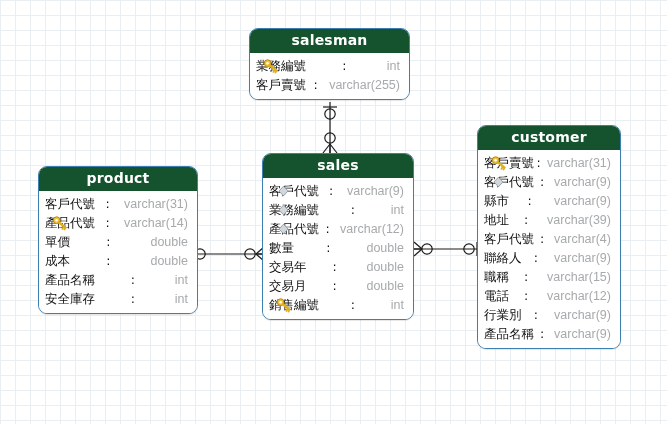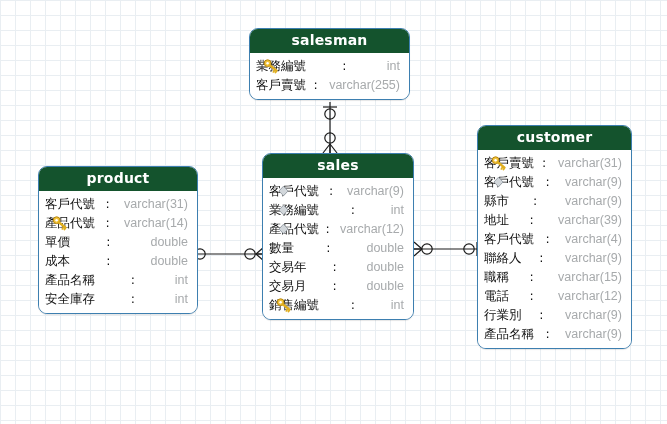--- a/index.html
+++ b/index.html
@@ -284,21 +284,21 @@
           </svg>
         </span>
         <span class="field-text">銷售編號</span>
         <span class="field-text">:&nbsp;</span>
         <span class="field-type">int</span>
       </div>
 
     </div>
   </div>
 
-  <div class="entity" style="left:477px; top:125px; width:155px;">
+  <div class="entity" style="left:477px; top:125px; width:144px;">
     <div class="entity-header">customer</div>
     <div class="entity-body">
 
       <div class="field-row">
         <span class="field-icon key-icon">
           <svg width="16" height="16" viewBox="0 0 16 16">
             <circle cx="4.6" cy="5.2" r="3.4" fill="#f2c43d" stroke="#b8860b" stroke-width="1"></circle>
             <circle cx="4.6" cy="5.2" r="1.2" fill="#ffffff"></circle>
             <path d="M6.8 7.2 L13.5 12.6" stroke="#e0ae1e" stroke-width="2.4" stroke-linecap="round"></path>
             <path d="M11.3 12.6 L10.4 13.9" stroke="#e0ae1e" stroke-width="1.8" stroke-linecap="round"></path>

